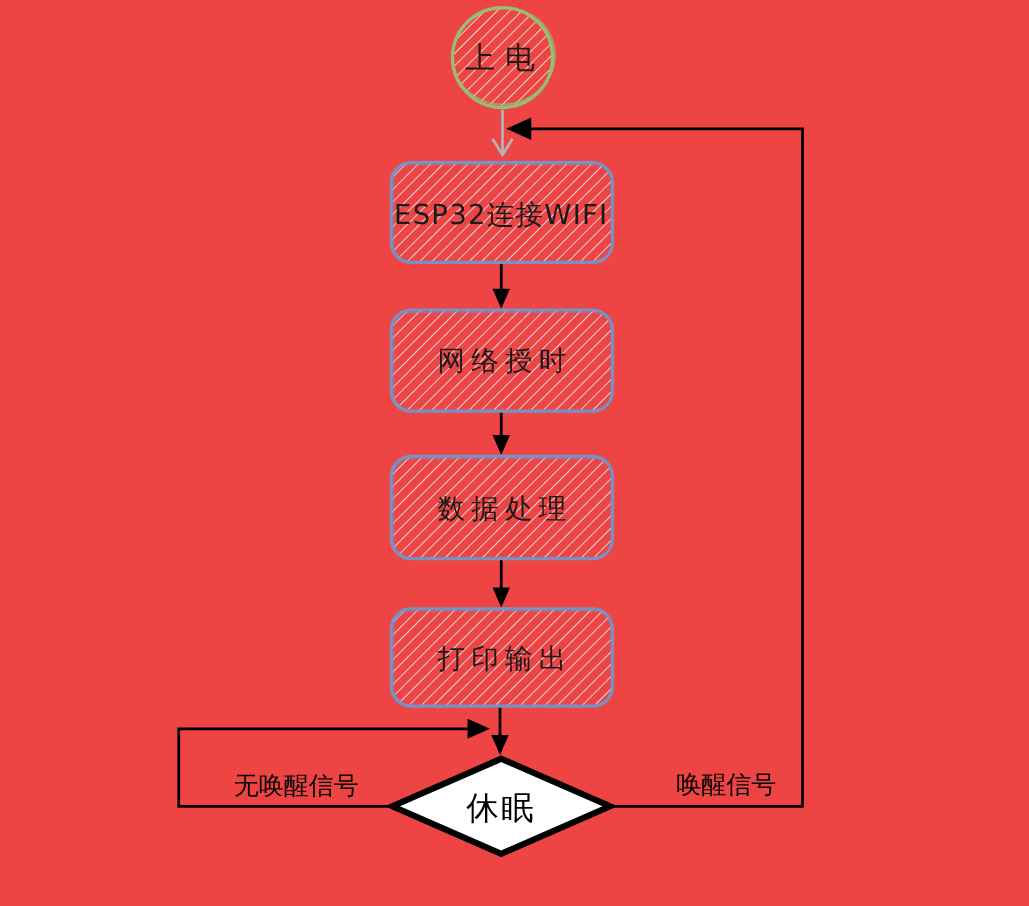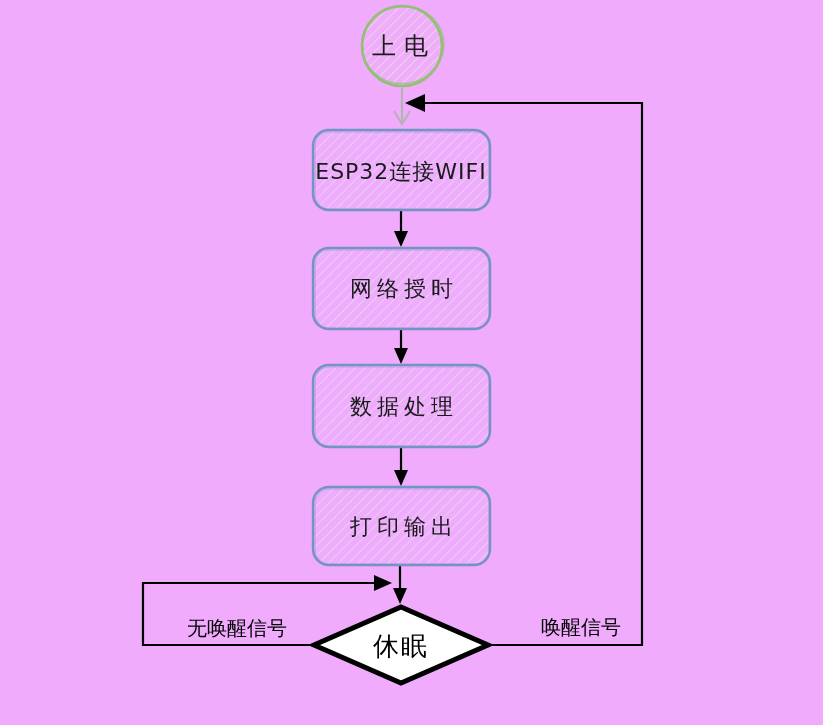--- a/index.html
+++ b/index.html
@@ -7,21 +7,21 @@
     padding: 0;
     background: #ffffff;
     width: 823px;
     height: 725px;
     overflow: hidden;
   }
   .stage {
     position: relative;
     width: 823px;
     height: 725px;
-    background: #f0abfc;
+    background: #ef4444;
     font-family: "DejaVu Sans", sans-serif;
   }
   svg { display: block; }
 
   .process-rect {
     fill: url(#hatch-blue);
     stroke: #7593c4;
     stroke-width: 2.4;
   }
   .process-rect-ghost {

